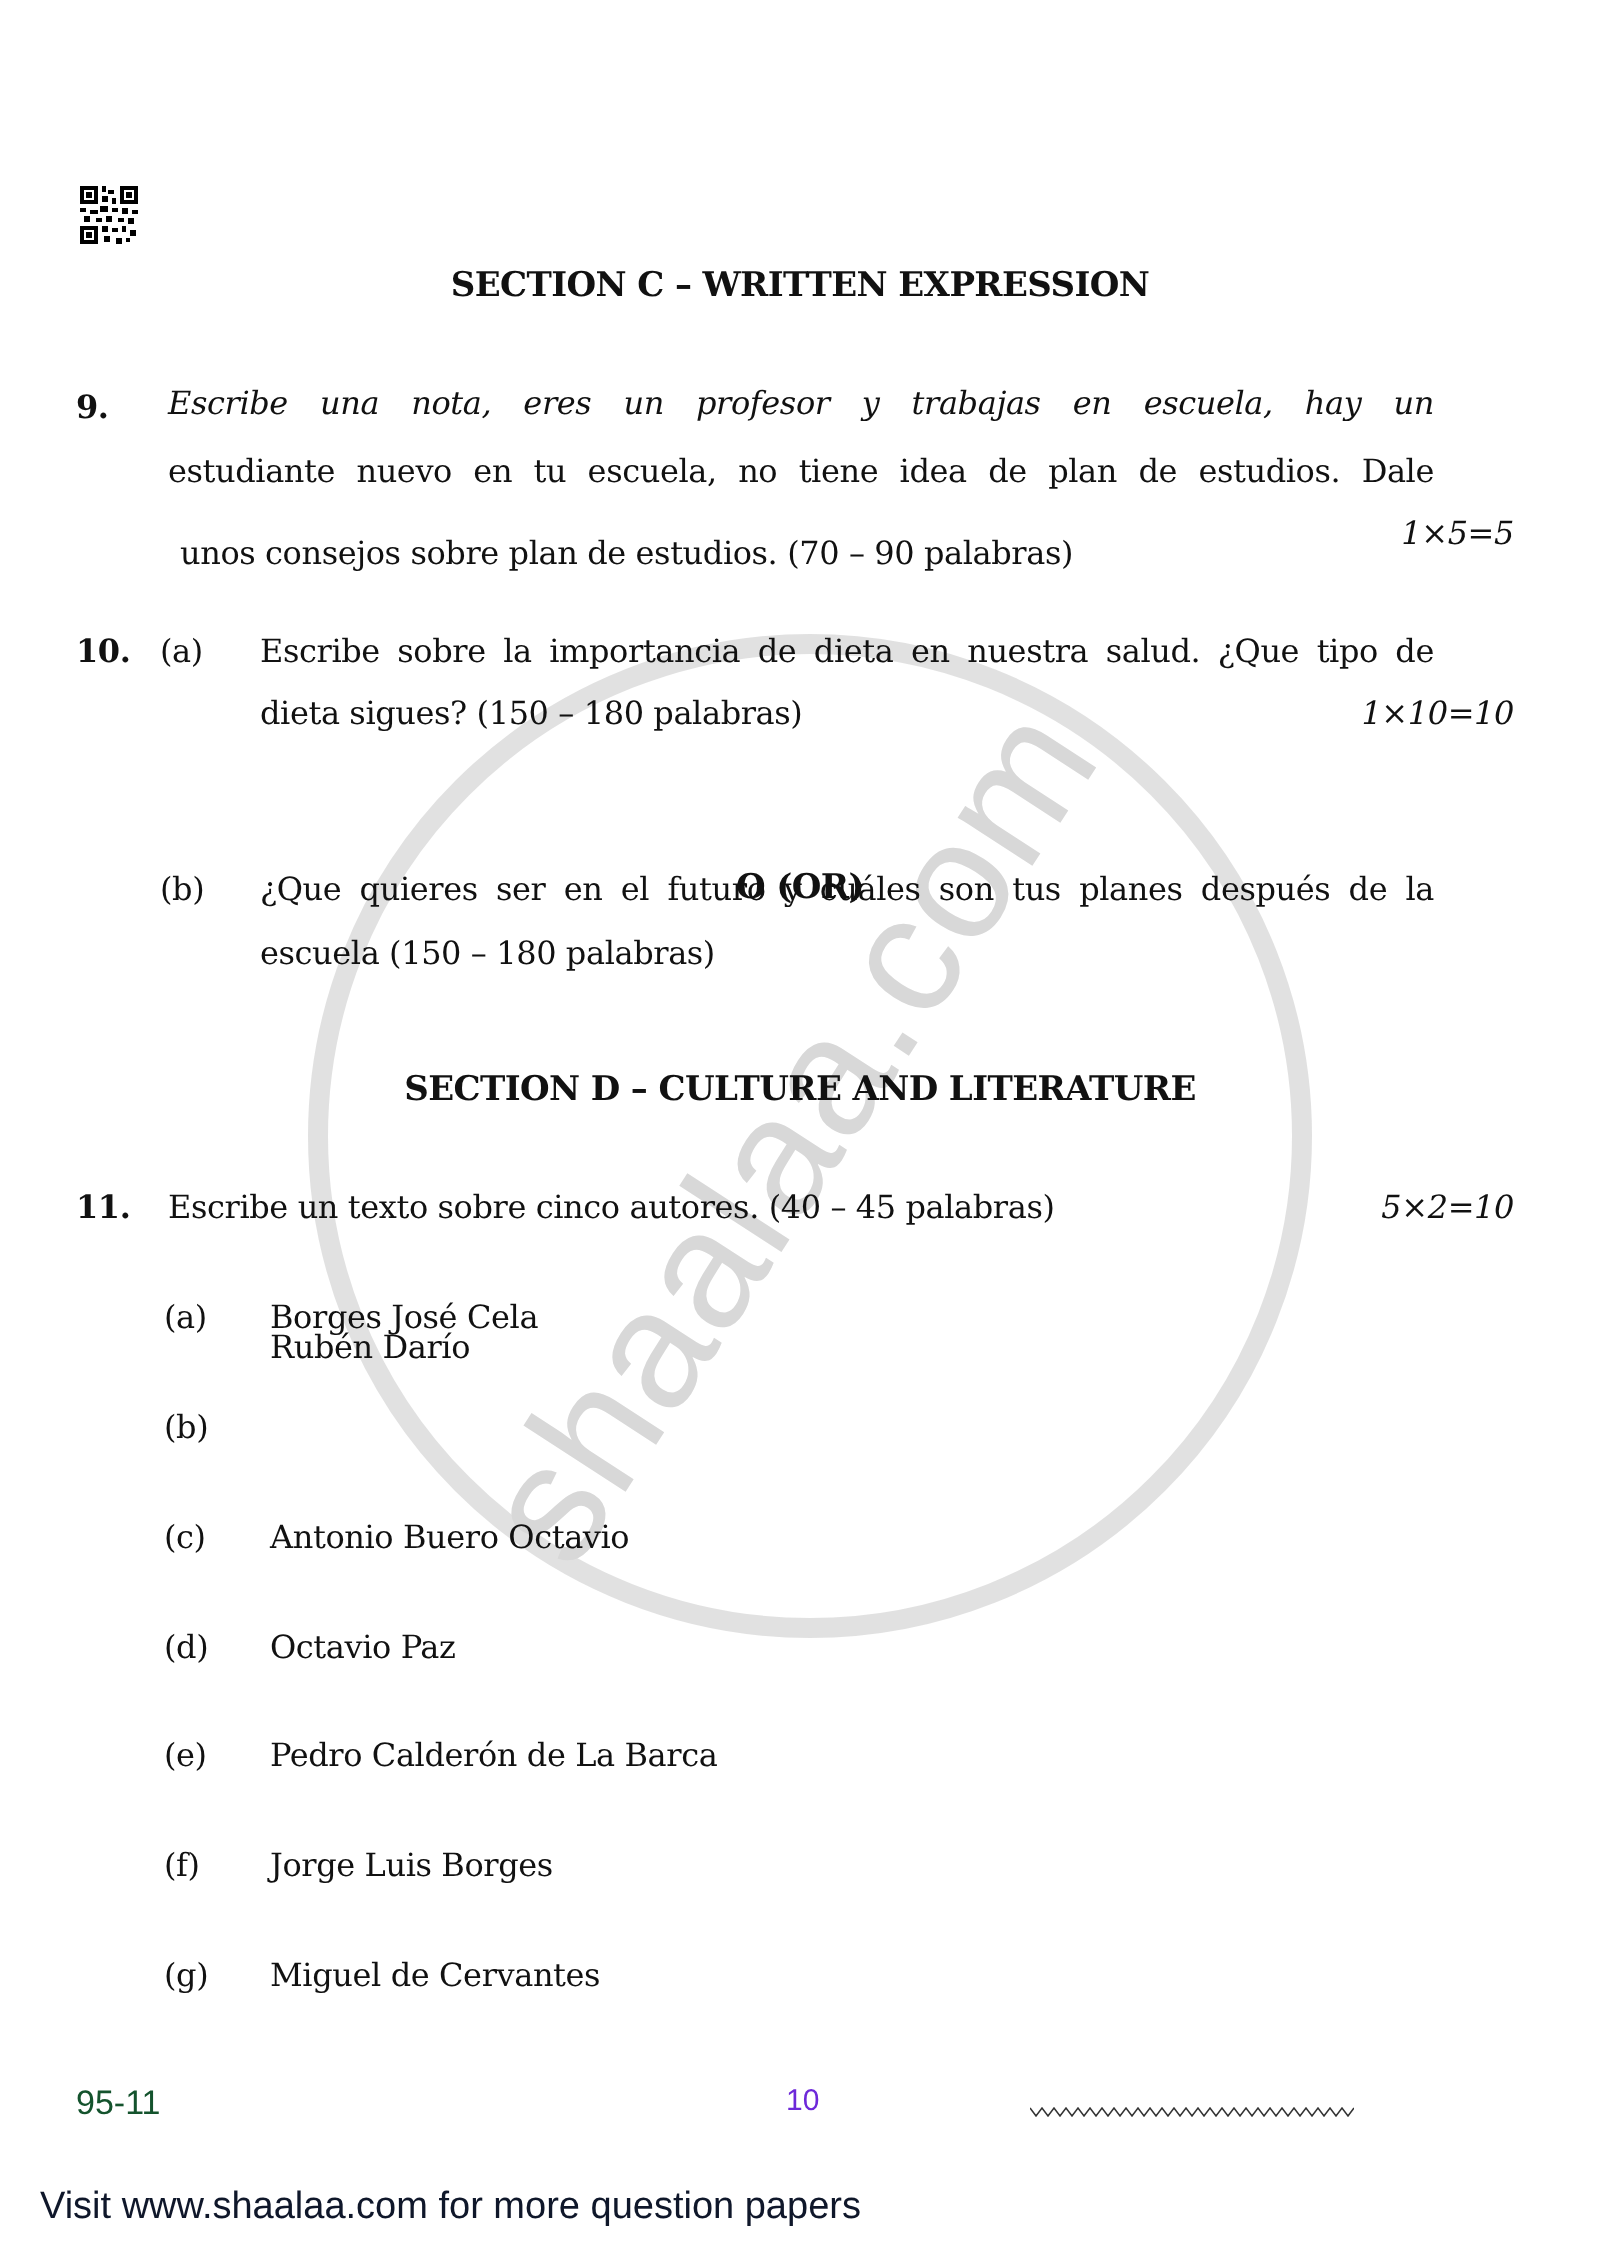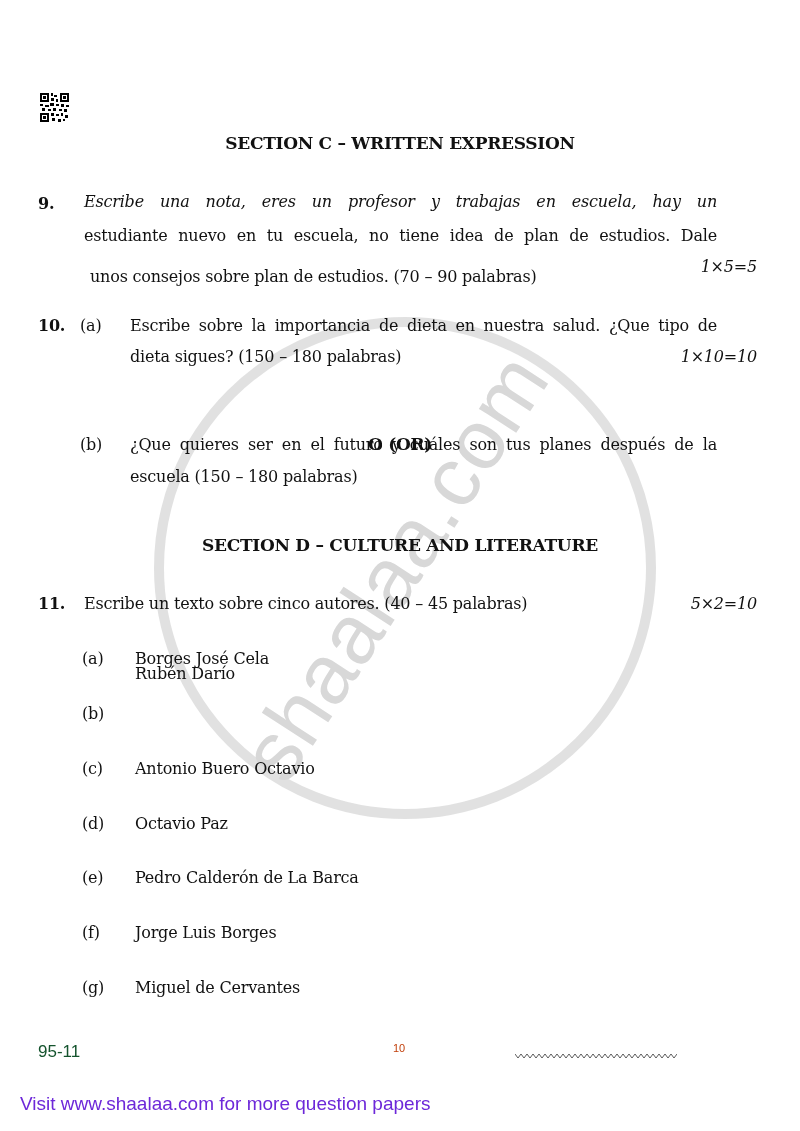--- a/index.html
+++ b/index.html
@@ -115,20 +115,20 @@
   <div class="abs serif" style="left:82px; top:868px;">(e)</div>
   <div class="abs serif" style="left:135px; top:868px;">Pedro Calderón de La Barca</div>
 
   <div class="abs serif" style="left:82px; top:923px;">(f)</div>
   <div class="abs serif" style="left:135px; top:923px;">Jorge Luis Borges</div>
 
   <div class="abs serif" style="left:82px; top:978px;">(g)</div>
   <div class="abs serif" style="left:135px; top:978px;">Miguel de Cervantes</div>
 
   <div class="abs sans" style="left:38px; top:1042px; font-size:17px; color:#14532d;">95-11</div>
-  <div class="abs sans" style="left:393px; top:1042px; font-size:11px; color:#c2410c;text-align:center;">10</div>
+  <div class="abs sans" style="left:393px; top:1042px; font-size:15px; color:#6d28d9;text-align:center;">10</div>
   <div class="wavy">
     <svg width="162" height="10" viewBox="0 0 162 10">
       <polyline fill="none" stroke="#333" stroke-width="0.8" points="0,3 3,7 6,3 9,7 12,3 15,7 18,3 21,7 24,3 27,7 30,3 33,7 36,3 39,7 42,3 45,7 48,3 51,7 54,3 57,7 60,3 63,7 66,3 69,7 72,3 75,7 78,3 81,7 84,3 87,7 90,3 93,7 96,3 99,7 102,3 105,7 108,3 111,7 114,3 117,7 120,3 123,7 126,3 129,7 132,3 135,7 138,3 141,7 144,3 147,7 150,3 153,7 156,3 159,7 162,3"></polyline>
     </svg>
   </div>
-  <div class="abs sans" style="left:20px; top:1093px; font-size:19px; color:#6d28d9;">Visit www.shaalaa.com for more question papers</div>
+  <div class="abs sans" style="left:20px; top:1093px; font-size:19px; color:#0f172a;">Visit www.shaalaa.com for more question papers</div>
 </div>
 
 </body></html>

